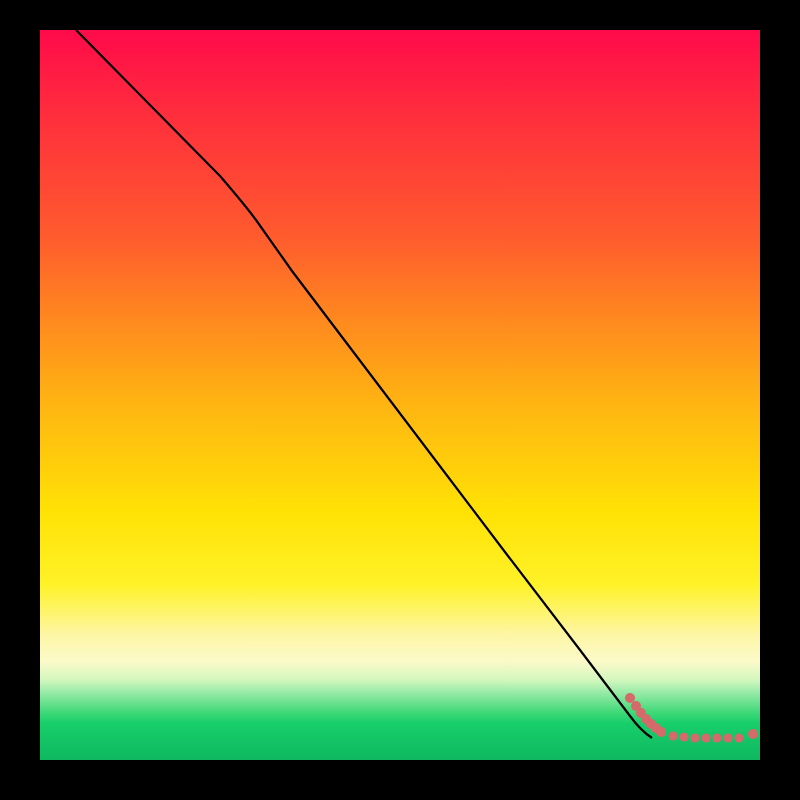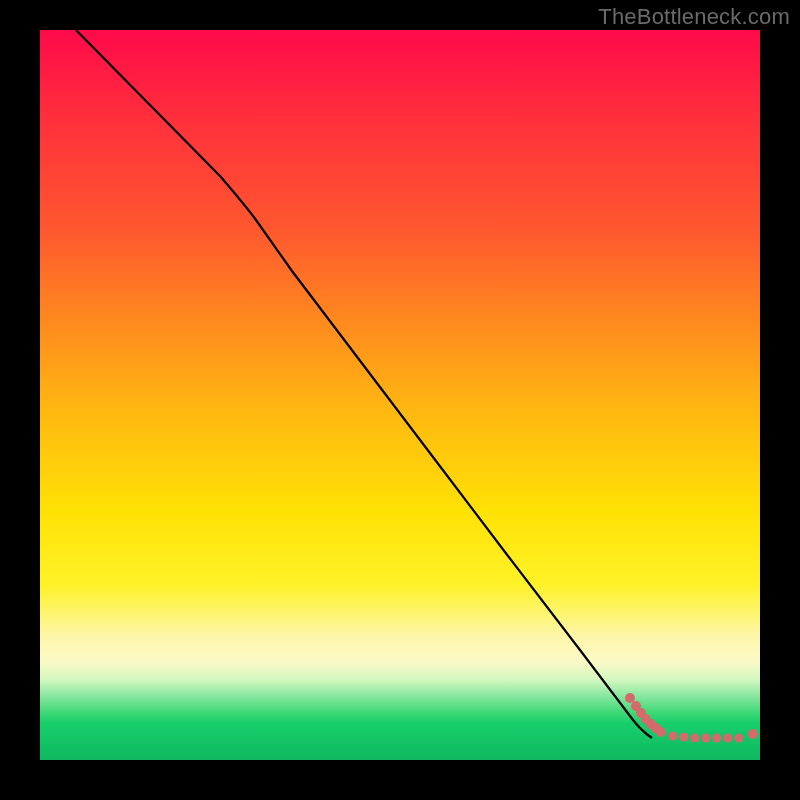--- a/index.html
+++ b/index.html
@@ -56,21 +56,20 @@
     position: absolute;
     left: 0; top: 0;
     width: 100%;
     height: 100%;
   }
 </style>
 </head>
 <body>
 
 <div class="frame">
-  <div class="watermark">TheBottleneck.com</div>
 
   <div class="plot">
     <svg viewBox="0 0 720 730" preserveAspectRatio="none">
 
       <path d="M 36 0
                L 108 73
                L 180 146
                Q 205 175 216 190
                L 252 241
                L 324 336

